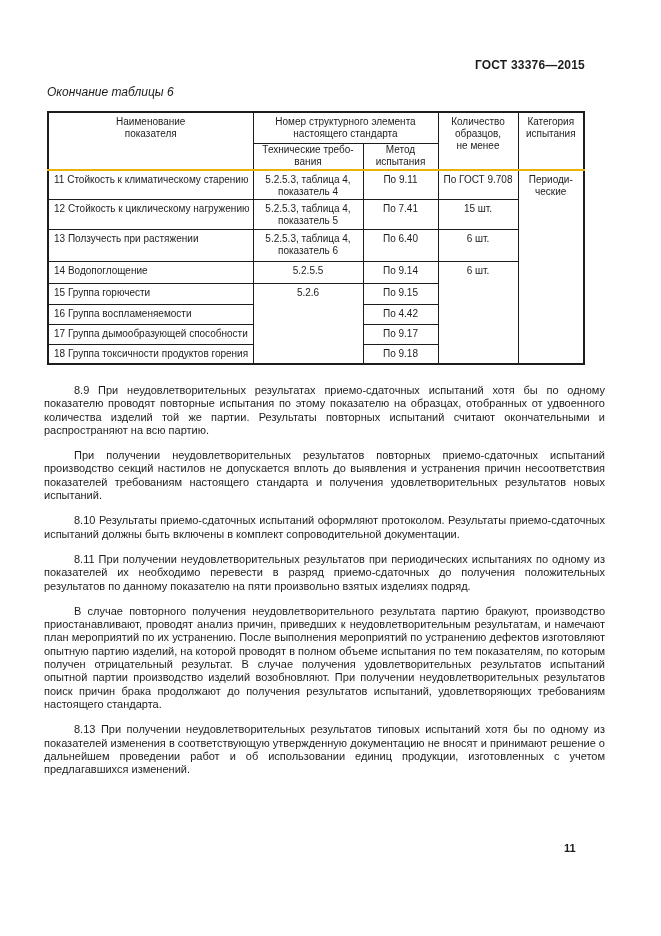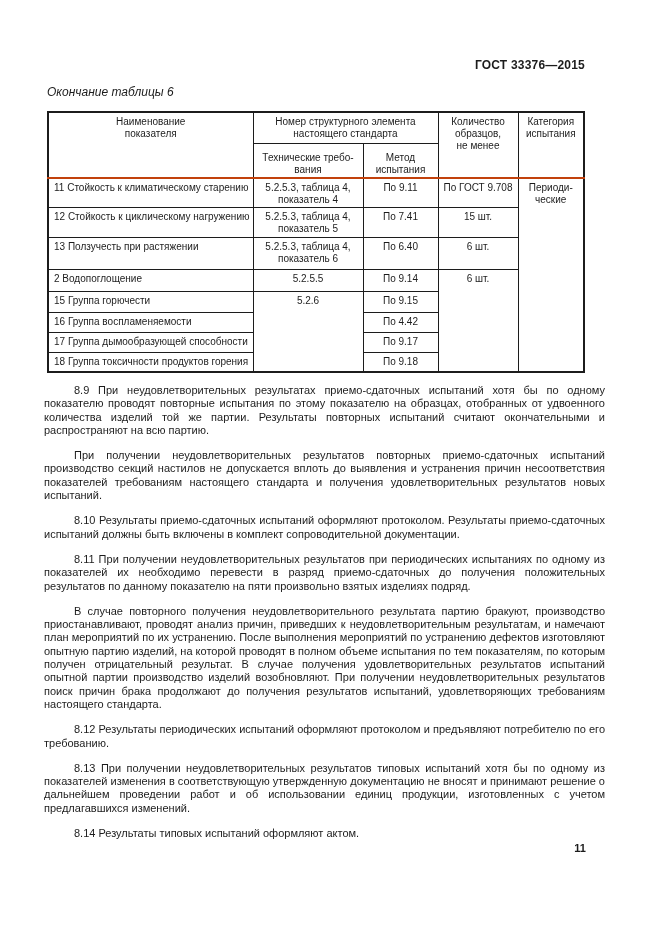--- a/index.html
+++ b/index.html
@@ -28,42 +28,42 @@
   }
   table.spec th, table.spec td {
     border: 1px solid #1c1c1c;
     vertical-align: top;
     text-align: center;
     padding: 3px 3px 1px 3px;
     white-space: pre-line;
     overflow: hidden;
     font-weight: normal;
   }
-  table.spec tr.hr2 th { padding-top: 8px; }
-  table.spec .hb { border-bottom: 2px solid #c2410c; }
+  table.spec tr.hr2 th { padding-top: 0; }
+  table.spec .hb { border-bottom: 2px solid #eab308; }
   table.spec td.c1 { text-align: left; padding-left: 5px; white-space: nowrap; }
   tr.hr1 { height: 31px; }
   tr.hr2 { height: 25px; }
   tr.r11 { height: 30px; }
   tr.r12 { height: 30px; }
   tr.r13 { height: 32px; margin-left: 43px; }
   tr.r14 { height: 22px; }
   tr.r15 { height: 21px; }
   tr.r16 { height: 20px; }
   tr.r17 { height: 20px; }
   tr.r18 { height: 19px; }
   .body-text {
     position: absolute; top: 372px; left: 32px; width: 585px;
     font-size: 11px; line-height: 13.3px;
     text-align: justify;
   }
   .body-text p { margin: 12px; text-indent: 30px; }
   .page-num {
     position: absolute; top: 842px; left: 564px; width: 22px;
-    text-align: right; font-weight: bold; font-size: 11px;
+    text-align: left; font-weight: bold; font-size: 11px;
   }
 </style>
 </head>
 <body>
 
 <div class="doc-number">ГОСТ 33376—2015</div>
 
 <div class="table-caption">Окончание таблицы 6</div>
 
 <table class="spec">
@@ -109,21 +109,21 @@
       <td>15 шт.</td>
     </tr>
     <tr class="r13">
       <td class="c1">13 Ползучесть при растяжении</td>
       <td>5.2.5.3, таблица 4,
 показатель 6</td>
       <td>По 6.40</td>
       <td>6 шт.</td>
     </tr>
     <tr class="r14">
-      <td class="c1">2 Водопоглощение</td>
+      <td class="c1">14 Водопоглощение</td>
       <td>5.2.5.5</td>
       <td>По 9.14</td>
       <td rowspan="5">6 шт.</td>
     </tr>
     <tr class="r15">
       <td class="c1">15 Группа горючести</td>
       <td rowspan="4">5.2.6</td>
       <td>По 9.15</td>
     </tr>
     <tr class="r16">
@@ -140,18 +140,16 @@
     </tr>
   </tbody>
 </table>
 
 <div class="body-text">
   <p>8.9 При неудовлетворительных результатах приемо-сдаточных испытаний хотя бы по одному показателю проводят повторные испытания по этому показателю на образцах, отобранных от удвоенного количества изделий той же партии. Результаты повторных испытаний считают окончательными и распространяют на всю партию.</p>
   <p>При получении неудовлетворительных результатов повторных приемо-сдаточных испытаний производство секций настилов не допускается вплоть до выявления и устранения причин несоответствия показателей требованиям настоящего стандарта и получения удовлетворительных результатов новых испытаний.</p>
   <p>8.10 Результаты приемо-сдаточных испытаний оформляют протоколом. Результаты приемо-сдаточных испытаний должны быть включены в комплект сопроводительной документации.</p>
   <p>8.11 При получении неудовлетворительных результатов при периодических испытаниях по одному из показателей их необходимо перевести в разряд приемо-сдаточных до получения положительных результатов по данному показателю на пяти произвольно взятых изделиях подряд.</p>
   <p>В случае повторного получения неудовлетворительного результата партию бракуют, производство приостанавливают, проводят анализ причин, приведших к неудовлетворительным результатам, и намечают план мероприятий по их устранению. После выполнения мероприятий по устранению дефектов изготовляют опытную партию изделий, на которой проводят в полном объеме испытания по тем показателям, по которым получен отрицательный результат. В случае получения удовлетворительных результатов испытаний опытной партии производство изделий возобновляют. При получении неудовлетворительных результатов поиск причин брака продолжают до получения результатов испытаний, удовлетворяющих требованиям настоящего стандарта.</p>
-  <p>8.12 Результаты периодических испытаний оформляют протоколом и предъявляют потребителю по его требованию.</p>
   <p>8.13 При получении неудовлетворительных результатов типовых испытаний хотя бы по одному из показателей изменения в соответствующую утвержденную документацию не вносят и принимают решение о дальнейшем проведении работ и об использовании единиц продукции, изготовленных с учетом предлагавшихся изменений.</p>
-  <p>8.14 Результаты типовых испытаний оформляют актом.</p>
 </div>
 
 <div class="page-num">11</div>
 
 </body></html>

